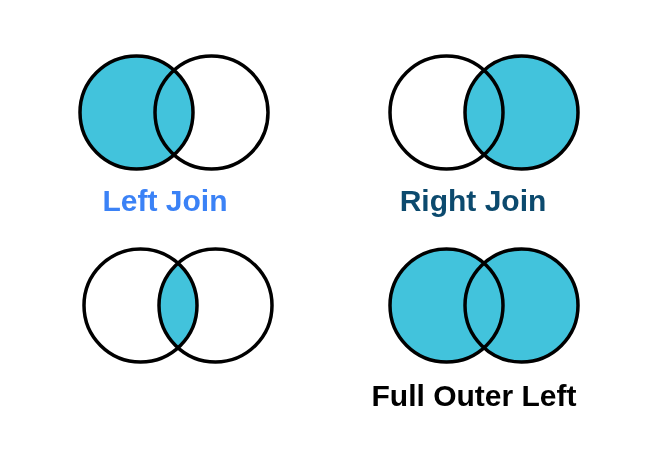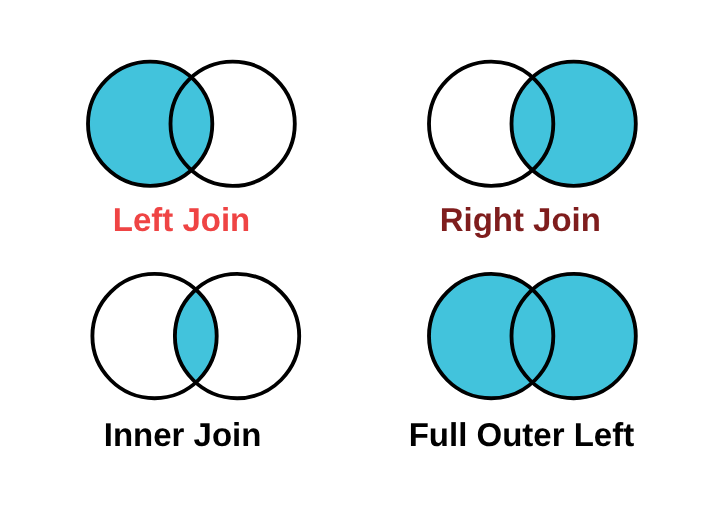--- a/index.html
+++ b/index.html
@@ -44,40 +44,39 @@
 </head>
 <body>
 
 <div class="canvas" style="background: rgb(255, 255, 255);">
 
   <svg id="venn-left-join" class="venn-svg" width="196" height="119">
       <circle cx="60.5" cy="59.5" r="56.5" fill="#42c3dc"></circle>
       <circle cx="60.5" cy="59.5" r="56.5" fill="none" stroke="#000000" stroke-width="3.5"></circle>
       <circle cx="135.5" cy="59.5" r="56.5" fill="none" stroke="#000000" stroke-width="3.5"></circle>
     </svg>
-  <div id="label-left-join" class="venn-label" style="color: #ef4444;">Left Join</div>
+  <div id="label-left-join" class="venn-label" style="color: #3b82f6;">Left Join</div>
 
   <svg id="venn-right-join" class="venn-svg" width="196" height="119">
       <circle cx="135.5" cy="59.5" r="56.5" fill="#42c3dc"></circle>
       <circle cx="60.5" cy="59.5" r="56.5" fill="none" stroke="#000000" stroke-width="3.5"></circle>
       <circle cx="135.5" cy="59.5" r="56.5" fill="none" stroke="#000000" stroke-width="3.5"></circle>
     </svg>
-  <div id="label-right-join" class="venn-label" style="color: #7f1d1d;">Right Join</div>
+  <div id="label-right-join" class="venn-label" style="color: #0c4a6e;">Right Join</div>
 
   <svg id="venn-inner-join" class="venn-svg" width="196" height="119">
       <defs>
         <clipPath id="venn-inner-join-clip">
           <circle cx="135.5" cy="59.5" r="56.5" fill="none"></circle>
         </clipPath>
       </defs>
       <circle cx="60.5" cy="59.5" r="56.5" fill="#42c3dc" clip-path="url(#venn-inner-join-clip)"></circle>
       <circle cx="60.5" cy="59.5" r="56.5" fill="none" stroke="#000000" stroke-width="3.5"></circle>
       <circle cx="135.5" cy="59.5" r="56.5" fill="none" stroke="#000000" stroke-width="3.5"></circle>
     </svg>
-  <div id="label-inner-join" class="venn-label" style="color: rgb(0, 0, 0);">Inner Join</div>
 
   <svg id="venn-full-outer" class="venn-svg" width="196" height="119">
       <circle cx="60.5" cy="59.5" r="56.5" fill="#42c3dc"></circle>
       <circle cx="135.5" cy="59.5" r="56.5" fill="#42c3dc"></circle>
       <circle cx="60.5" cy="59.5" r="56.5" fill="none" stroke="#000000" stroke-width="3.5"></circle>
       <circle cx="135.5" cy="59.5" r="56.5" fill="none" stroke="#000000" stroke-width="3.5"></circle>
     </svg>
   <div id="label-full-outer" class="venn-label" style="color: rgb(0, 0, 0);">Full Outer Left</div>
 
 </div>

